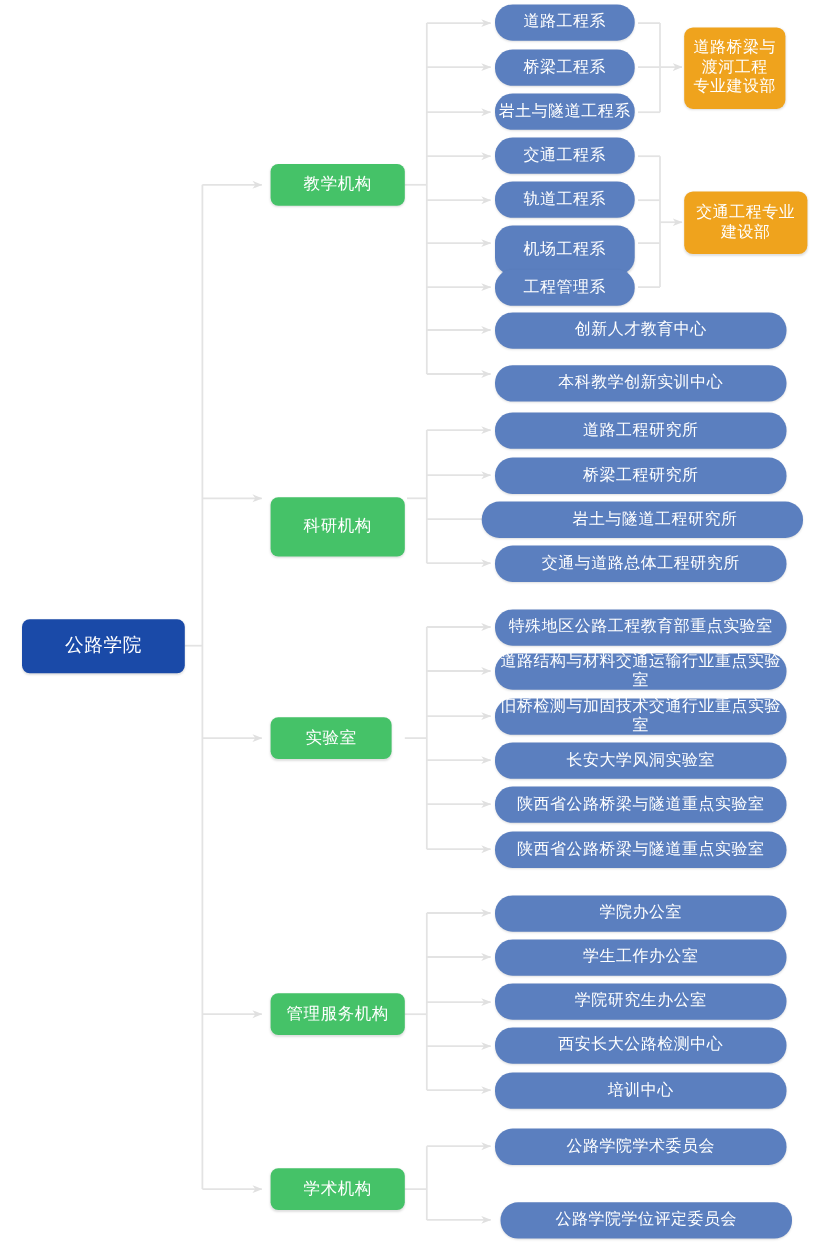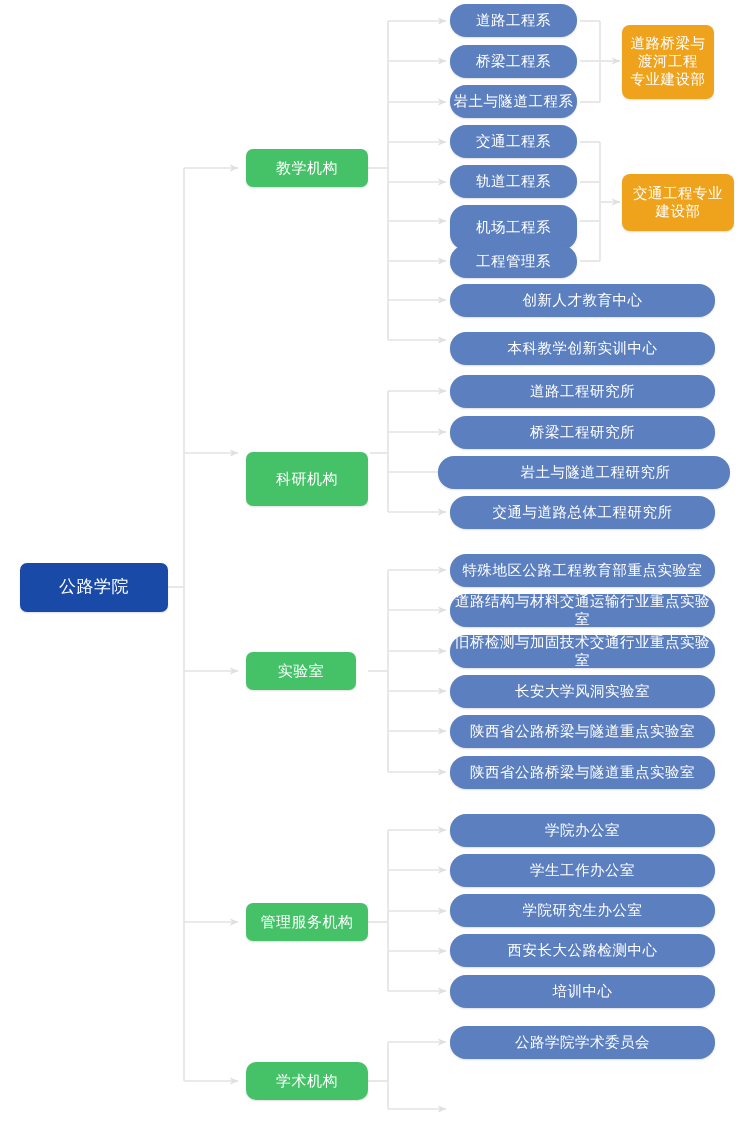--- a/index.html
+++ b/index.html
@@ -147,21 +147,21 @@
   </div>
   <div class="node node-cat" style="left:246px; top:452px; width:122px; height:54px;">
     <span>科研机构</span>
   </div>
   <div class="node node-cat" style="left:246px; top:652px; width:110px; height:38px;">
     <span>实验室</span>
   </div>
   <div class="node node-cat" style="left:246px; top:903px; width:122px; height:38px;">
     <span>管理服务机构</span>
   </div>
-  <div class="node node-cat" style="left:246px; top:1062px; width:122px; height:38px;border-radius:10px;">
+  <div class="node node-cat" style="left:246px; top:1062px; width:122px; height:38px;">
     <span>学术机构</span>
   </div>
 
   <div class="node node-unit" style="left:450px; top:4px; width:127px; height:33px;">
     <span>道路工程系</span>
   </div>
   <div class="node node-unit" style="left:450px; top:45px; width:127px; height:33px;text-align:right;">
     <span>桥梁工程系</span>
   </div>
   <div class="node node-unit" style="left:450px; top:85px; width:127px; height:33px;">
@@ -240,14 +240,17 @@
   <div class="node node-unit" style="left:450px; top:934px; width:265px; height:33px;">
     <span>西安长大公路检测中心</span>
   </div>
   <div class="node node-unit" style="left:450px; top:975px; width:265px; height:33px;">
     <span>培训中心</span>
   </div>
 
   <div class="node node-unit" style="left:450px; top:1026px; width:265px; height:33px;">
     <span>公路学院学术委员会</span>
   </div>
+  <div class="node node-unit" style="left:455px; top:1093px; width:265px; height:33px;">
+    <span>公路学院学位评定委员会</span>
+  </div>
 
 </div>
 
 </body></html>

